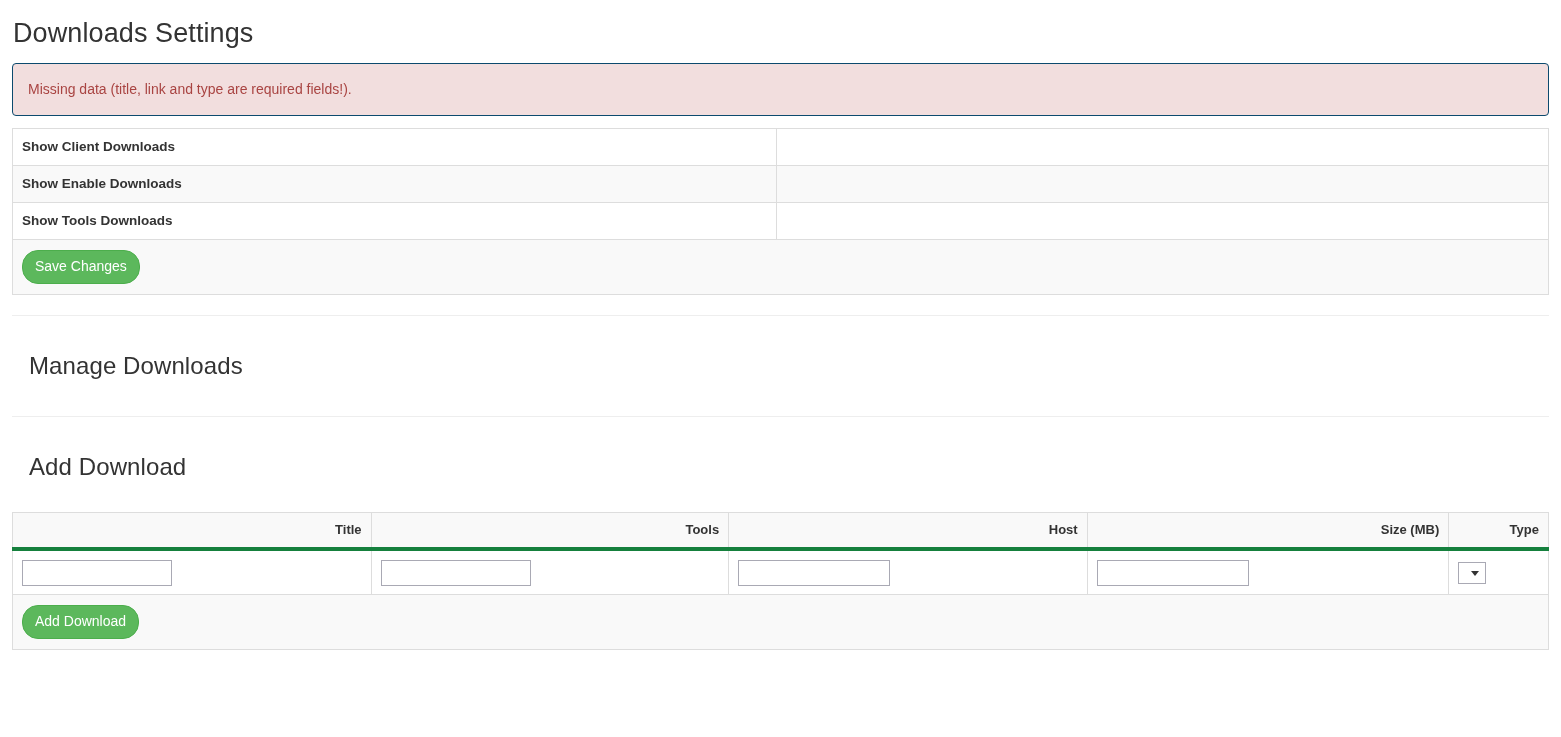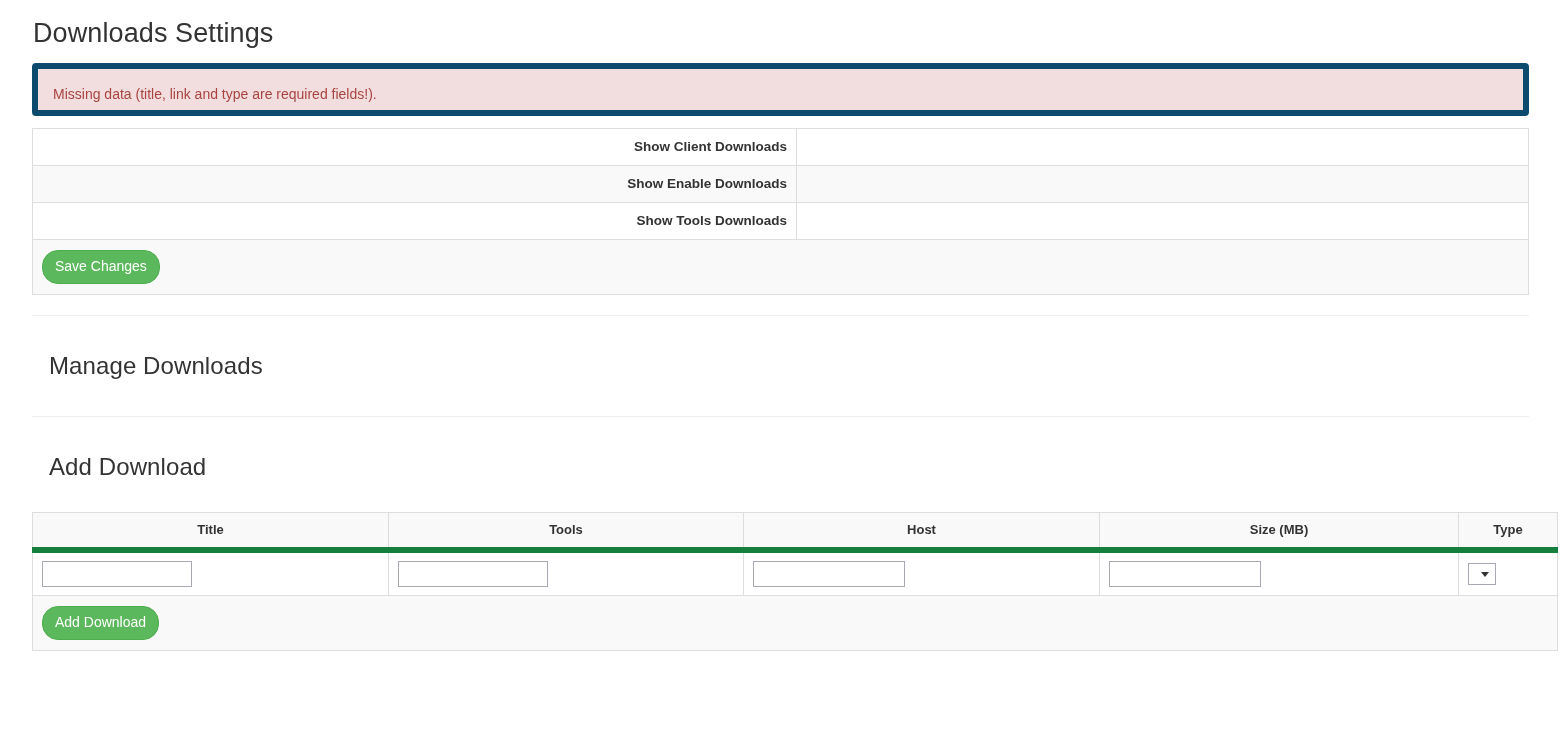--- a/index.html
+++ b/index.html
@@ -10,21 +10,21 @@
   body {
     width: 1561px;
     height: 737px;
     font-family: "Liberation Sans", sans-serif;
     font-size: 14px;
     line-height: 1.42857;
     color: #333333;
     overflow: hidden;
   }
   .page {
-    padding: 0 32px;
+    padding: 0 12px;
     box-sizing: border-box;
     width: 1561px;
   }
 
   h1.page-title {
     font-size: 27px;
     font-weight: normal;
     color: #333333;
     margin: 0;
     padding: 14px 0 10px 1px;
@@ -34,21 +34,21 @@
     font-size: 24px;
     font-weight: normal;
     color: #333333;
     margin: 16px;
     padding: 17px 0 12px 1px;
     letter-spacing: 0.1px;
   }
 
   .alert {
     background: #f2dede;
-    border: 6px solid #0c4a6e;
+    border: 1px solid #0c4a6e;
     border-radius: 4px;
     color: #a94442;
     padding: 16px 15px;
     font-size: 14px;
     box-sizing: border-box;
   }
   .alert-danger-1 { height: 53px; }
 
   hr.sep {
     border: 0;
@@ -88,37 +88,37 @@
   }
   .settings-table .setting-desc {
     font-style: italic;
     font-size: 11.5px;
     color: #333;
     display: block;
     margin-top: 4px;
     line-height: 1.4;
   }
   .settings-table tr.status-row td { height: 57px; }
-  .settings-table tr.plain-row td { height: 37px; text-align: right; }
+  .settings-table tr.plain-row td { height: 37px; }
   .settings-table tr.footer-row td {
     background: #f9f9f9;
     height: 53px;
     padding: 10px 9px;
   }
 
   
   .add-table th {
     background: #f9f9f9;
-    text-align: center;
+    text-align: right;
     font-weight: bold;
     font-size: 13.5px;
     color: #333;
     height: 33px;
     padding: 9px 9px;
-    border-bottom: 6px solid #15803d;
+    border-bottom: 4px solid #15803d;
   }
   .add-table td.field-cell {
     background: #ffffff;
     height: 45px;
     padding: 8px 9px;
   }
   .add-table tr.footer-row td {
     background: #f9f9f9;
     height: 53px;
     padding: 10px 9px;

